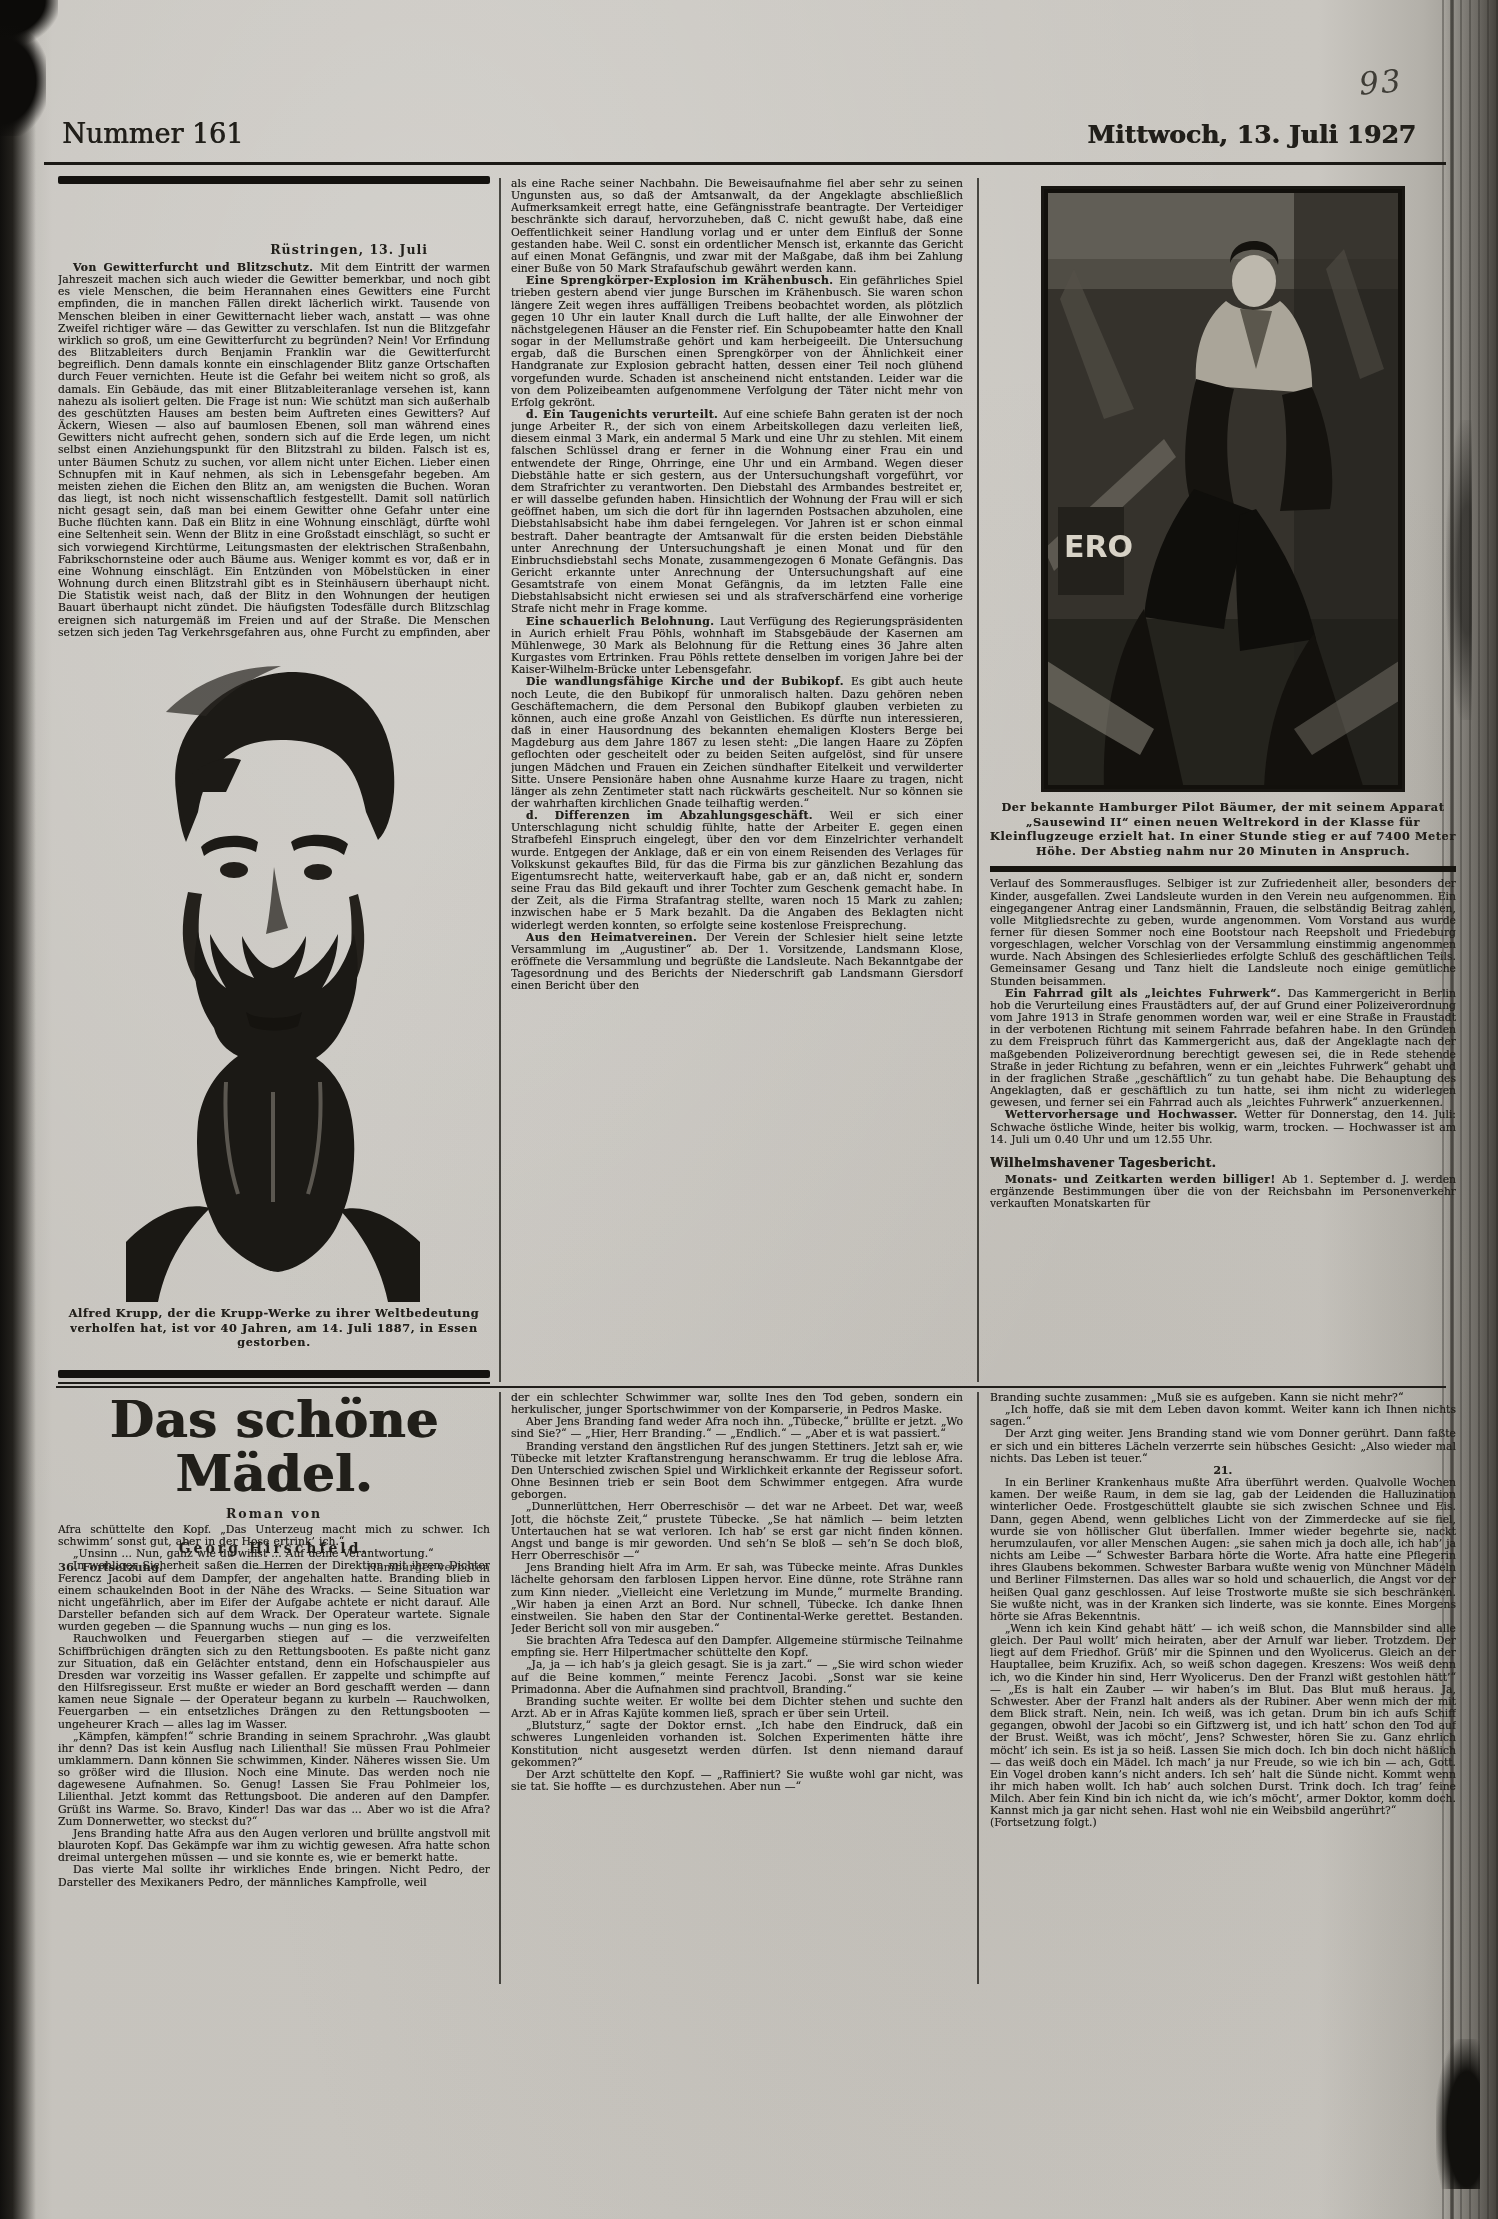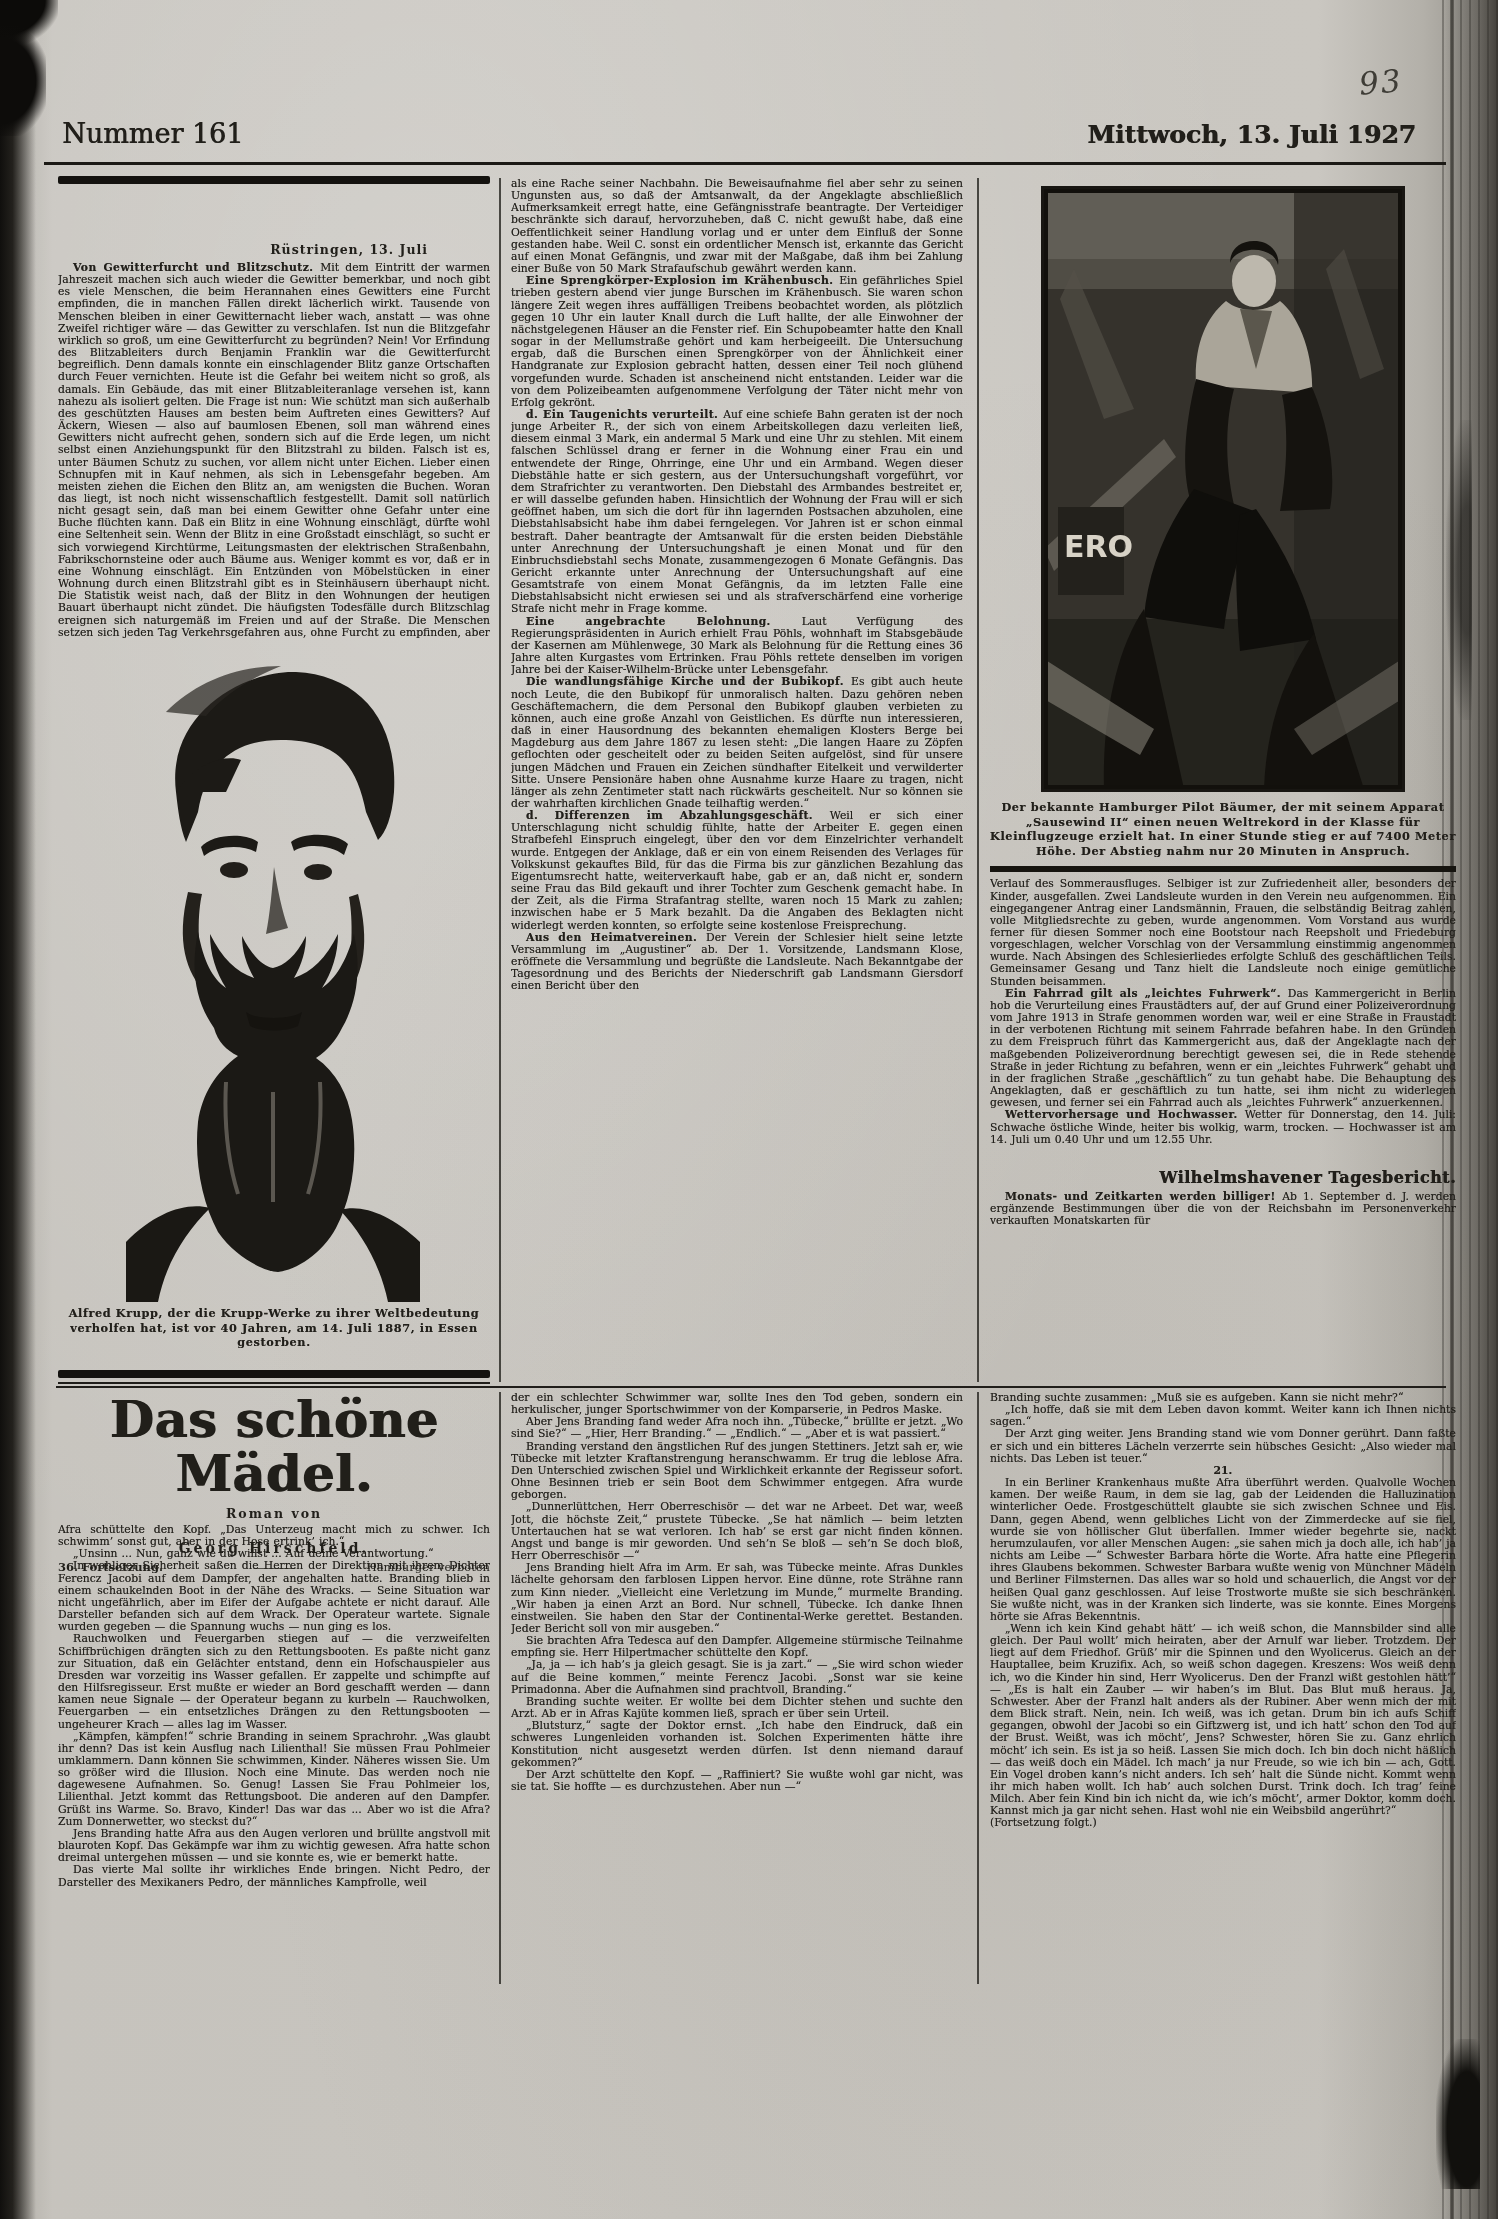--- a/index.html
+++ b/index.html
@@ -64,21 +64,21 @@
   .c1-caption{position:absolute;top:1130px;width:100%;}
   .c1-rule1{top:1194px;} 
   .c1-rule2{position:absolute;top:1206px;width:100%;height:2px;background:#201e1a;}
   
   .col2{left:511px;top:178px;width:452px;height:1204px;}
   
   .col3{left:990px;top:178px;width:466px;height:1204px;}
   .photo{display:block;margin:8px auto 0 auto;width:358px;height:600px;border:3px solid #181612;}
   .c3-caption{margin-top:8px;}
   .c3-rule{width:100%;height:6px;background:#16140f;margin:8px 0 6px 0;}
-  .tb-header{text-align:right;font-weight:bold;font-size:16px;margin:22px 0 4px 0;
+  .tb-header{text-align:left;font-weight:bold;font-size:12px;margin:10px 0 4px 0;
     text-shadow:0.5px 0 0 currentColor;letter-spacing:0.5px;}
   
   .novel-head{position:absolute;left:58px;top:1392px;width:432px;}
   .novel-headline{font-size:51px;font-weight:bold;text-align:center;line-height:54px;
     text-shadow:1.2px 0 0 currentColor;letter-spacing:0.5px;}
   .novel-byline1{text-align:center;font-size:12.5px;font-weight:bold;margin-top:6px;letter-spacing:2px;}
   .novel-byline2{text-align:center;font-size:14px;font-weight:bold;letter-spacing:3px;margin-top:19px;}
   .novel-noterow{position:relative;margin-top:4px;font-size:11.5px;height:16px;}
   .novel-cont{position:absolute;left:0;top:0;font-weight:bold;}
   .novel-dash{position:absolute;left:0;right:0;top:0;text-align:center;letter-spacing:-1px;}
@@ -139,21 +139,21 @@
 
     <div class="caption c1-caption">Alfred Krupp, der die Krupp-Werke zu ihrer Weltbedeutung verholfen hat, ist vor 40 Jahren, am 14. Juli 1887, in Essen gestorben.</div>
     <div class="bar-thick c1-rule1"></div>
     <div class="c1-rule2"></div>
   </div>
 
   <div class="col col2 smalltext">
       <p class="para noindent">als eine Rache seiner Nachbahn. Die Beweisaufnahme fiel aber sehr zu seinen Ungunsten aus, so daß der Amtsanwalt, da der Angeklagte abschließlich Aufmerksamkeit erregt hatte, eine Gefängnisstrafe beantragte. Der Verteidiger beschränkte sich darauf, hervorzuheben, daß C. nicht gewußt habe, daß eine Oeffentlichkeit seiner Handlung vorlag und er unter dem Einfluß der Sonne gestanden habe. Weil C. sonst ein ordentlicher Mensch ist, erkannte das Gericht auf einen Monat Gefängnis, und zwar mit der Maßgabe, daß ihm bei Zahlung einer Buße von 50 Mark Strafaufschub gewährt werden kann.</p>
       <p class="para"><b>Eine Sprengkörper-Explosion im Krähenbusch. </b>Ein gefährliches Spiel trieben gestern abend vier junge Burschen im Krähenbusch. Sie waren schon längere Zeit wegen ihres auffälligen Treibens beobachtet worden, als plötzlich gegen 10 Uhr ein lauter Knall durch die Luft hallte, der alle Einwohner der nächstgelegenen Häuser an die Fenster rief. Ein Schupobeamter hatte den Knall sogar in der Mellumstraße gehört und kam herbeigeeilt. Die Untersuchung ergab, daß die Burschen einen Sprengkörper von der Ähnlichkeit einer Handgranate zur Explosion gebracht hatten, dessen einer Teil noch glühend vorgefunden wurde. Schaden ist anscheinend nicht entstanden. Leider war die von dem Polizeibeamten aufgenommene Verfolgung der Täter nicht mehr von Erfolg gekrönt.</p>
       <p class="para"><b>d. Ein Taugenichts verurteilt. </b>Auf eine schiefe Bahn geraten ist der noch junge Arbeiter R., der sich von einem Arbeitskollegen dazu verleiten ließ, diesem einmal 3 Mark, ein andermal 5 Mark und eine Uhr zu stehlen. Mit einem falschen Schlüssel drang er ferner in die Wohnung einer Frau ein und entwendete der Ringe, Ohrringe, eine Uhr und ein Armband. Wegen dieser Diebstähle hatte er sich gestern, aus der Untersuchungshaft vorgeführt, vor dem Strafrichter zu verantworten. Den Diebstahl des Armbandes bestreitet er, er will dasselbe gefunden haben. Hinsichtlich der Wohnung der Frau will er sich geöffnet haben, um sich die dort für ihn lagernden Postsachen abzuholen, eine Diebstahlsabsicht habe ihm dabei ferngelegen. Vor Jahren ist er schon einmal bestraft. Daher beantragte der Amtsanwalt für die ersten beiden Diebstähle unter Anrechnung der Untersuchungshaft je einen Monat und für den Einbruchsdiebstahl sechs Monate, zusammengezogen 6 Monate Gefängnis. Das Gericht erkannte unter Anrechnung der Untersuchungshaft auf eine Gesamtstrafe von einem Monat Gefängnis, da im letzten Falle eine Diebstahlsabsicht nicht erwiesen sei und als strafverschärfend eine vorherige Strafe nicht mehr in Frage komme.</p>
-      <p class="para"><b>Eine angebrachte Belohnung. </b>Laut Verfügung des Regierungspräsidenten in Aurich erhielt Frau Pöhls, wohnhaft im Stabsgebäude der Kasernen am Mühlenwege, 30 Mark als Belohnung für die Rettung eines 36 Jahre alten Kurgastes vom Ertrinken. Frau Pöhls rettete denselben im vorigen Jahre bei der Kaiser-Wilhelm-Brücke unter Lebensgefahr.</p>
+      <p class="para"><b>Eine schauerlich Belohnung. </b>Laut Verfügung des Regierungspräsidenten in Aurich erhielt Frau Pöhls, wohnhaft im Stabsgebäude der Kasernen am Mühlenwege, 30 Mark als Belohnung für die Rettung eines 36 Jahre alten Kurgastes vom Ertrinken. Frau Pöhls rettete denselben im vorigen Jahre bei der Kaiser-Wilhelm-Brücke unter Lebensgefahr.</p>
       <p class="para"><b>Die wandlungsfähige Kirche und der Bubikopf. </b>Es gibt auch heute noch Leute, die den Bubikopf für unmoralisch halten. Dazu gehören neben Geschäftemachern, die dem Personal den Bubikopf glauben verbieten zu können, auch eine große Anzahl von Geistlichen. Es dürfte nun interessieren, daß in einer Hausordnung des bekannten ehemaligen Klosters Berge bei Magdeburg aus dem Jahre 1867 zu lesen steht: „Die langen Haare zu Zöpfen geflochten oder gescheitelt oder zu beiden Seiten aufgelöst, sind für unsere jungen Mädchen und Frauen ein Zeichen sündhafter Eitelkeit und verwilderter Sitte. Unsere Pensionäre haben ohne Ausnahme kurze Haare zu tragen, nicht länger als zehn Zentimeter statt nach rückwärts gescheitelt. Nur so können sie der wahrhaften kirchlichen Gnade teilhaftig werden.“</p>
       <p class="para"><b>d. Differenzen im Abzahlungsgeschäft. </b>Weil er sich einer Unterschlagung nicht schuldig fühlte, hatte der Arbeiter E. gegen einen Strafbefehl Einspruch eingelegt, über den vor dem Einzelrichter verhandelt wurde. Entgegen der Anklage, daß er ein von einem Reisenden des Verlages für Volkskunst gekauftes Bild, für das die Firma bis zur gänzlichen Bezahlung das Eigentumsrecht hatte, weiterverkauft habe, gab er an, daß nicht er, sondern seine Frau das Bild gekauft und ihrer Tochter zum Geschenk gemacht habe. In der Zeit, als die Firma Strafantrag stellte, waren noch 15 Mark zu zahlen; inzwischen habe er 5 Mark bezahlt. Da die Angaben des Beklagten nicht widerlegt werden konnten, so erfolgte seine kostenlose Freisprechung.</p>
       <p class="para"><b>Aus den Heimatvereinen. </b>Der Verein der Schlesier hielt seine letzte Versammlung im „Augustiner“ ab. Der 1. Vorsitzende, Landsmann Klose, eröffnete die Versammlung und begrüßte die Landsleute. Nach Bekanntgabe der Tagesordnung und des Berichts der Niederschrift gab Landsmann Giersdorf einen Bericht über den</p>
     </div>
 
   <div class="col col3">
 
     <svg class="photo" viewBox="0 0 358 600">
       <rect x="0" y="0" width="358" height="600" fill="#35322c"></rect>
       <rect x="0" y="0" width="358" height="70" fill="#8d897f" opacity="0.5"></rect>

